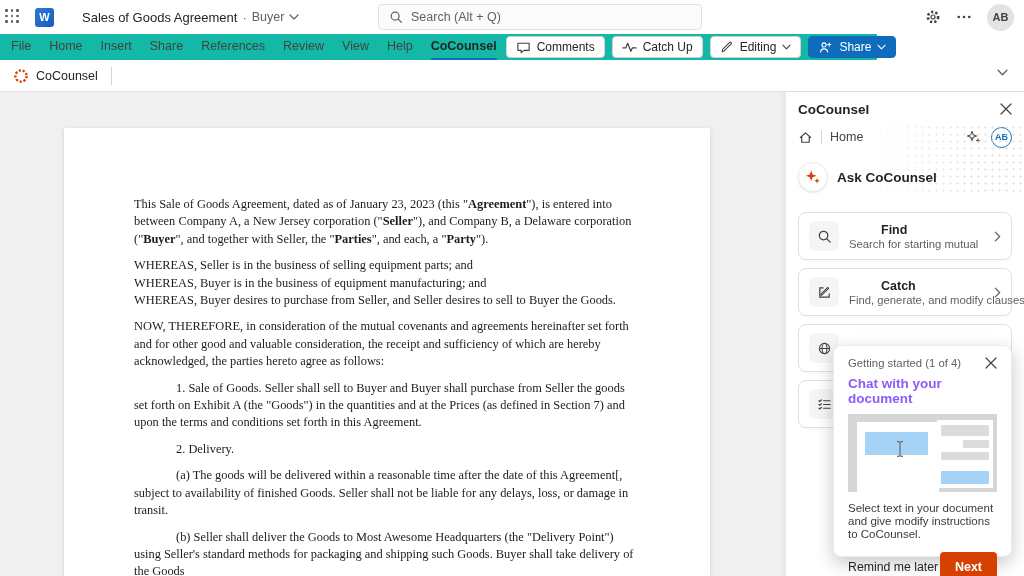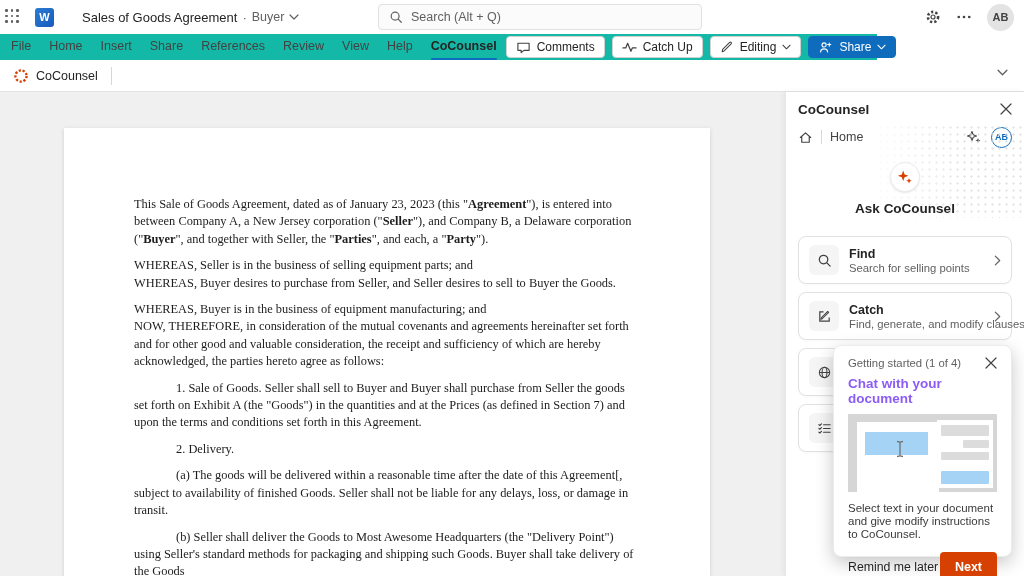--- a/index.html
+++ b/index.html
@@ -58,33 +58,33 @@
   .bc-home-icon { color:#424242; display:flex; cursor:pointer; }
   .bc-divider { width:1px; height:14px; background:#d9d9d9; }
   .bc-label { font-size:12.5px; color:#424242; cursor:pointer; }
   .bc-right { margin-left:auto; display:flex; align-items:center; gap:9px; }
   .bc-sparkle { color:#4a4a4a; display:flex; cursor:pointer; }
   .avatar-blue { width:21px; height:21px; border-radius:50%; background:#fff; border:1.5px solid var(--accent,#0f6cbd); color:var(--accent,#0f6cbd); font-size:9px; font-weight:700; display:flex; align-items:center; justify-content:center; cursor:pointer; }
 
   .ask { position:relative; padding:10px 12px 2px; }
   .ask::before { content:""; position:absolute; inset:-28px 0 0 0; background:radial-gradient(circle,#d9d9d9 1.1px,transparent 1.3px); background-size:7px 7px; opacity:.6;
     -webkit-mask-image:linear-gradient(to right, transparent 35%, #000 75%); mask-image:linear-gradient(to right, transparent 35%, #000 75%); }
-  .ask-head { position:relative; display:flex; align-items:center; gap:9px;flex-direction:column; }
+  .ask-head { position:relative; display:flex; align-items:center; gap:9px; }
   .ask-circle { width:30px; height:30px; border-radius:50%; background:#fff; border:1px solid #ececec; box-shadow:0 1px 2px rgba(0,0,0,.1); display:flex; align-items:center; justify-content:center; }
   .ask-title { font-size:13.5px; font-weight:700; color:#242424; }
   .ask-input { position:relative; margin-top:11px; height:34px; border:1px solid #8f8f8f; border-radius:4px; background:#fff; display:flex; align-items:center; padding:0 10px; gap:8px; }
   .ask-input input { border:none; outline:none; flex:1; font-size:12.5px; background:transparent; color:#242424; font-family:"Liberation Sans",sans-serif; }
   .ask-input input::placeholder { color:#616161; }
   .send { color:#424242; display:flex; cursor:pointer; }
 
   .cards { padding:18px 12px 8px; display:flex; flex-direction:column; gap:8px; }
   .card { border:1px solid #e1e1e1; border-radius:8px; background:#fff; display:flex; align-items:center; gap:10px; padding:8px 10px; min-height:46px; cursor:pointer; box-shadow:0 1px 2px rgba(0,0,0,.03); }
   .card-icon { width:30px; height:30px; border-radius:6px; background:#f5f5f5; color:#424242; display:flex; align-items:center; justify-content:center; flex:none; }
   .card-text { flex:1; min-width:0; }
-  .card-title { font-size:12.5px; font-weight:700; color:#242424; }
+  .card-title { font-size:12.5px; font-weight:700; color:#242424;margin-left:32px; }
   .card-sub { font-size:11.3px; color:#616161; margin-top:1px; white-space:nowrap; }
   .card-chevron { color:#616161; display:flex; }
 
   
   .tooltip { position:absolute; left:833px; top:253px; width:179px; height:212px; background:#fff; border:1px solid #ececec; border-radius:8px; box-shadow:0 6px 18px rgba(0,0,0,.22); z-index:10; padding:11px 14px 12px; }
   .tip-top { display:flex; align-items:center; justify-content:space-between; }
   .tip-step { font-size:11.3px; color:#616161; }
   .tip-close { color:#424242; cursor:pointer; display:flex; }
   .tip-heading { margin-top:7px; font-size:13.5px; font-weight:700; color:#8b5cf6; }
   .tip-illus { position:relative; margin-top:8px; height:78px; background:#d6d6d6; overflow:hidden; }
@@ -213,22 +213,22 @@
         </svg>
     </span>
   </div>
 
   <div class="canvas">
 
     <div class="page">
       <div id="doc-body">
           <p class="para body"><span>This Sale of Goods Agreement, dated as of January 23, 2023 (this "</span><b>Agreement</b><span>"), is entered into between Company A, a New Jersey corporation ("</span><b>Seller</b><span>"), and Company B, a Delaware corporation ("</span><b>Buyer</b><span>", and together with Seller, the "</span><b>Parties</b><span>", and each, a "</span><b>Party</b><span>").</span></p>
           <p class="para tight"><span>WHEREAS, Seller is in the business of selling equipment parts; and</span></p>
+          <p class="para tight"><span>WHEREAS, Buyer is in the business of equipment manufacturing; and</span></p>
           <p class="para body"><span>WHEREAS, Buyer desires to purchase from Seller, and Seller desires to sell to Buyer the Goods.</span></p>
-          <p class="para tight"><span>WHEREAS, Buyer is in the business of equipment manufacturing; and</span></p>
           <p class="para body"><span>NOW, THEREFORE, in consideration of the mutual covenants and agreements hereinafter set forth and for other good and valuable consideration, the receipt and sufficiency of which are hereby acknowledged, the parties hereto agree as follows:</span></p>
           <p class="para indent"><span>1. Sale of Goods. Seller shall sell to Buyer and Buyer shall purchase from Seller the goods set forth on Exhibit A (the "Goods") in the quantities and at the Prices (as defined in Section 7) and upon the terms and conditions set forth in this Agreement.</span></p>
           <p class="para indent"><span>2. Delivery.</span></p>
           <p class="para indent"><span>(a) The goods will be delivered within a reasonable time after the date of this Agreement[, subject to availability of finished Goods. Seller shall not be liable for any delays, loss, or damage in transit.</span></p>
           <p class="para indent"><span>(b) Seller shall deliver the Goods to Most Awesome Headquarters (the "Delivery Point") using Seller's standard methods for packaging and shipping such Goods. Buyer shall take delivery of the Goods</span></p>
         </div>
     </div>
 
     <div class="panel">
       <div class="panel-header">
@@ -273,21 +273,21 @@
       <div class="cards" id="cards">
           <div class="card">
             <div class="card-icon">
               <svg width="15" height="15" viewBox="0 0 16 16">
                 <circle cx="7" cy="7" r="4.5" fill="none" stroke="currentColor" stroke-width="1.4"></circle>
                 <line x1="10.5" y1="10.5" x2="14" y2="14" stroke="currentColor" stroke-width="1.4" stroke-linecap="round"></line>
               </svg>
             </div>
             <div class="card-text">
               <div class="card-title">Find</div>
-              <div class="card-sub">Search for selling points</div>
+              <div class="card-sub">Search for starting mutual</div>
             </div>
             <span class="card-chevron">
               <svg width="7" height="11" viewBox="0 0 8 12">
                 <path d="M1.5 1 L6.5 6 L1.5 11" fill="none" stroke="currentColor" stroke-width="1.4" stroke-linecap="round" stroke-linejoin="round"></path>
               </svg>
             </span>
           </div>
           <div class="card">
             <div class="card-icon">
               <svg width="15" height="15" viewBox="0 0 16 16">

